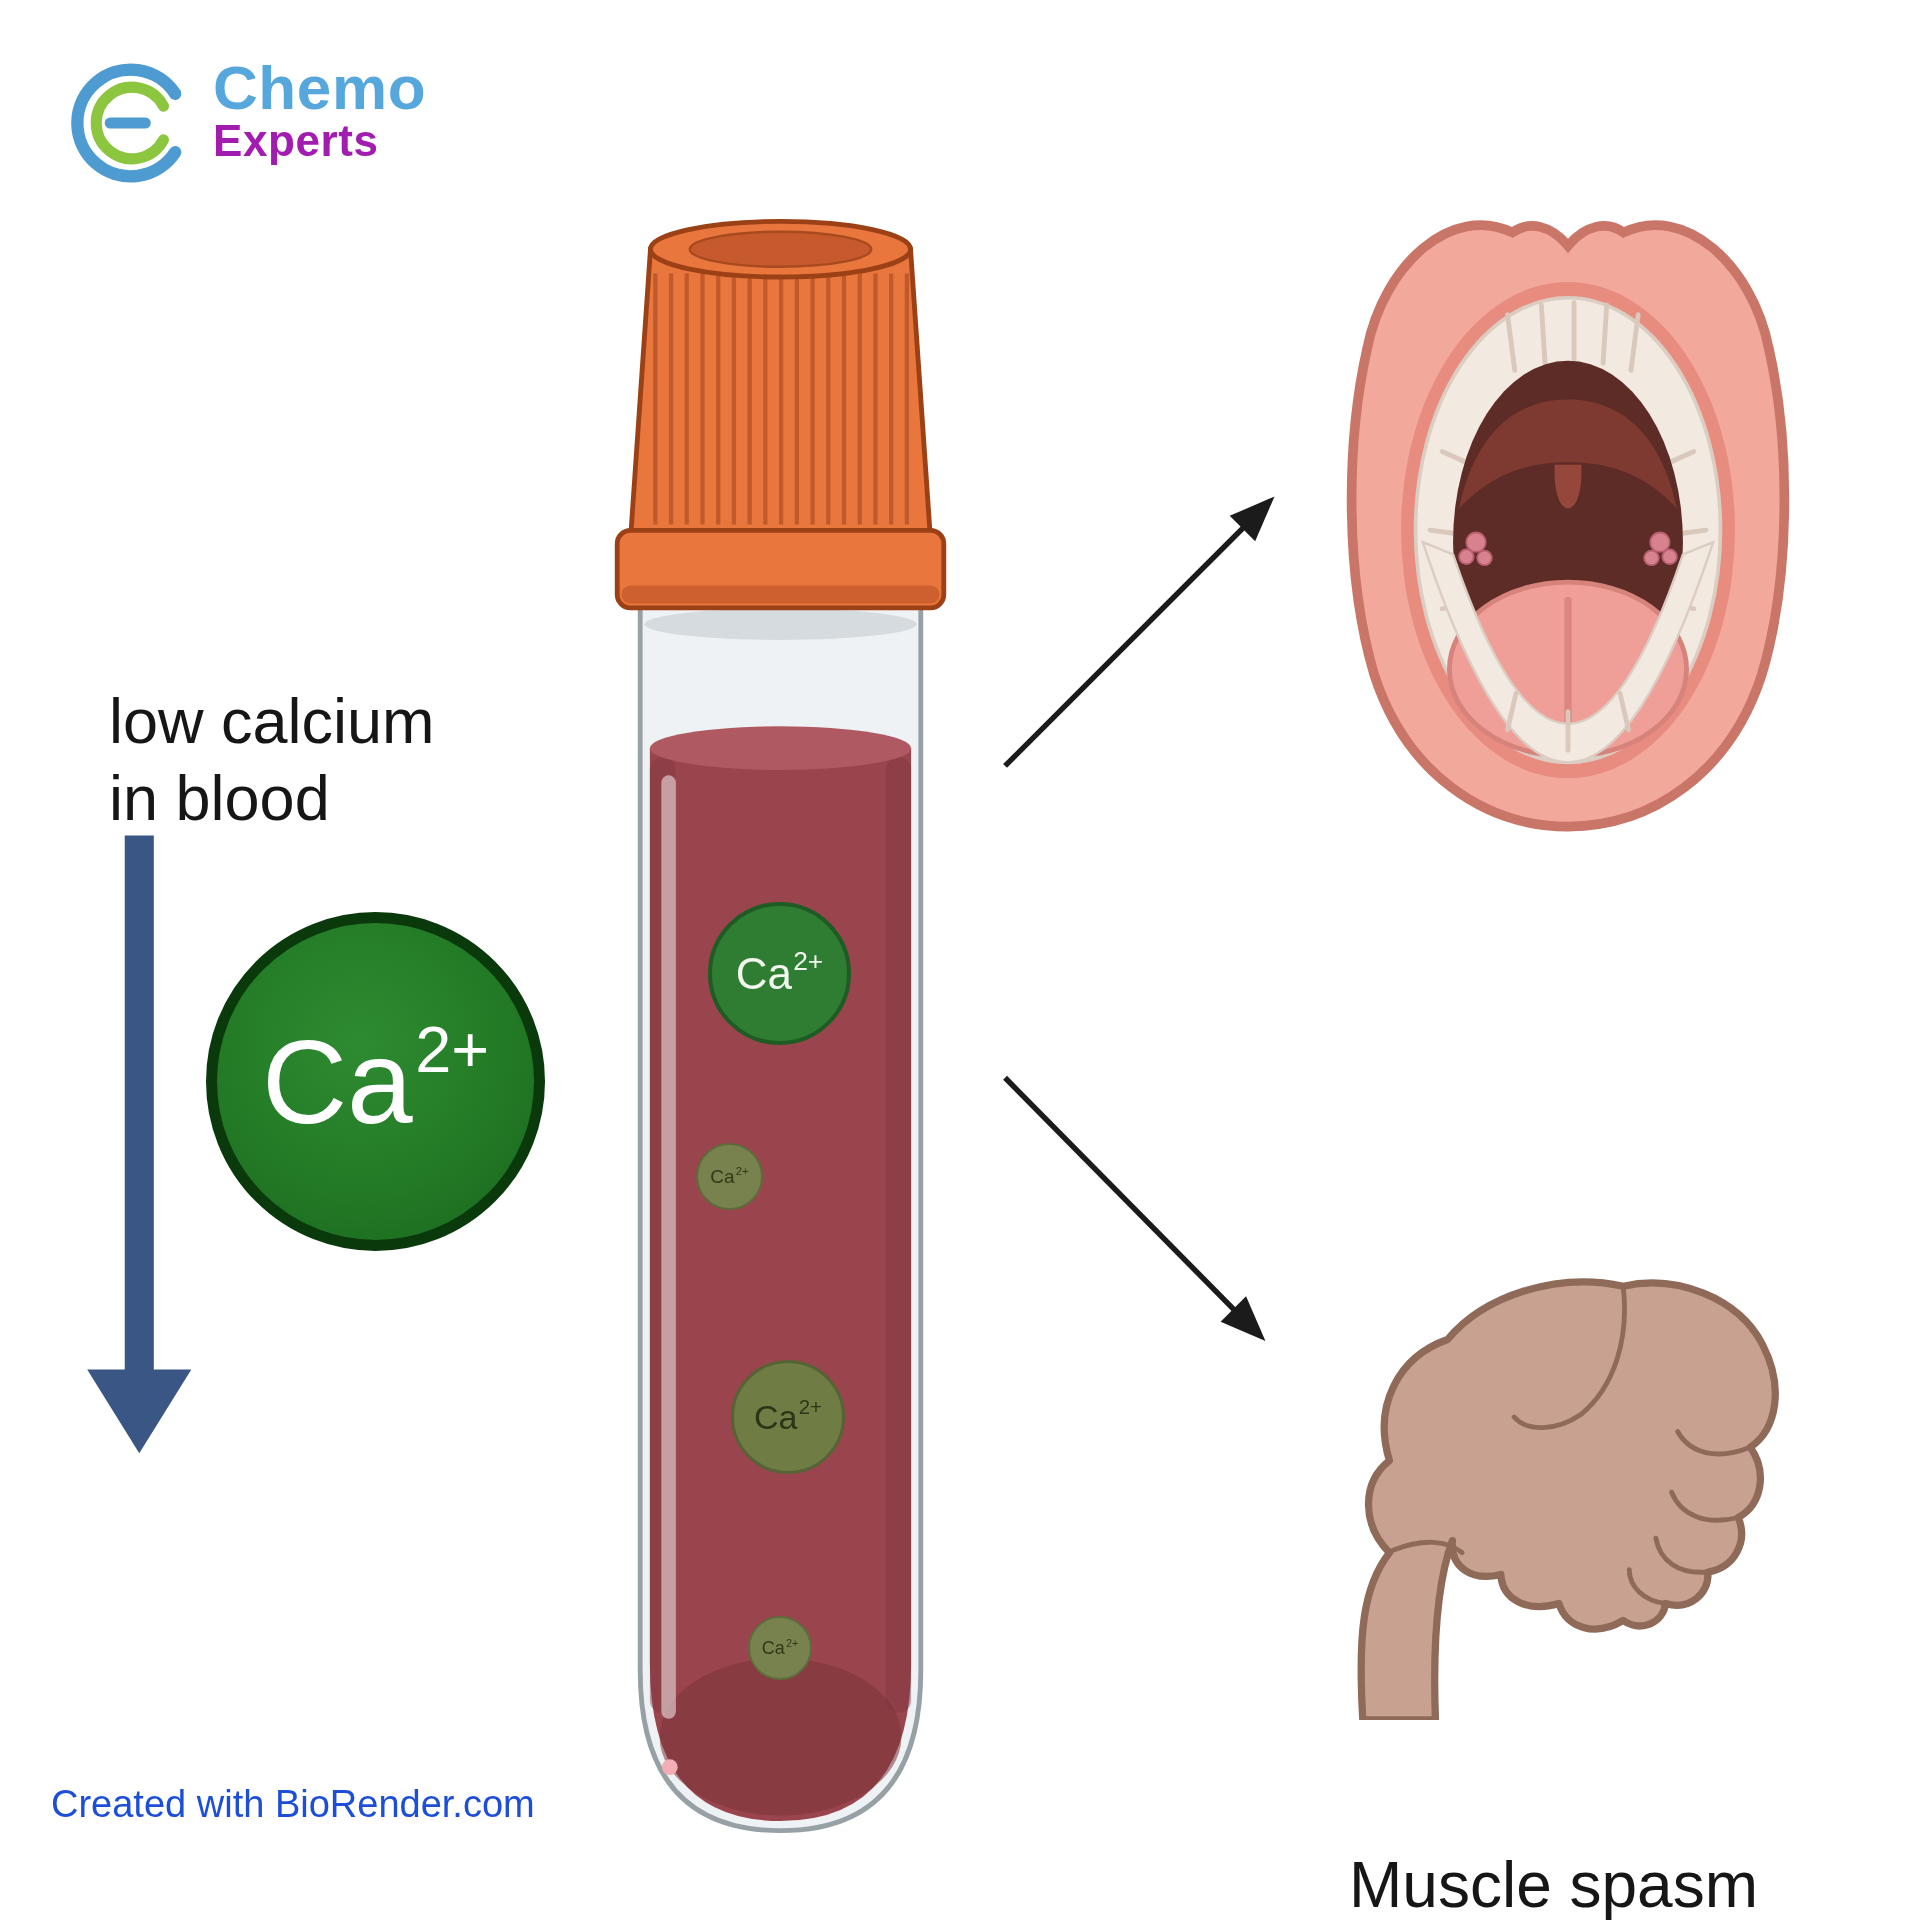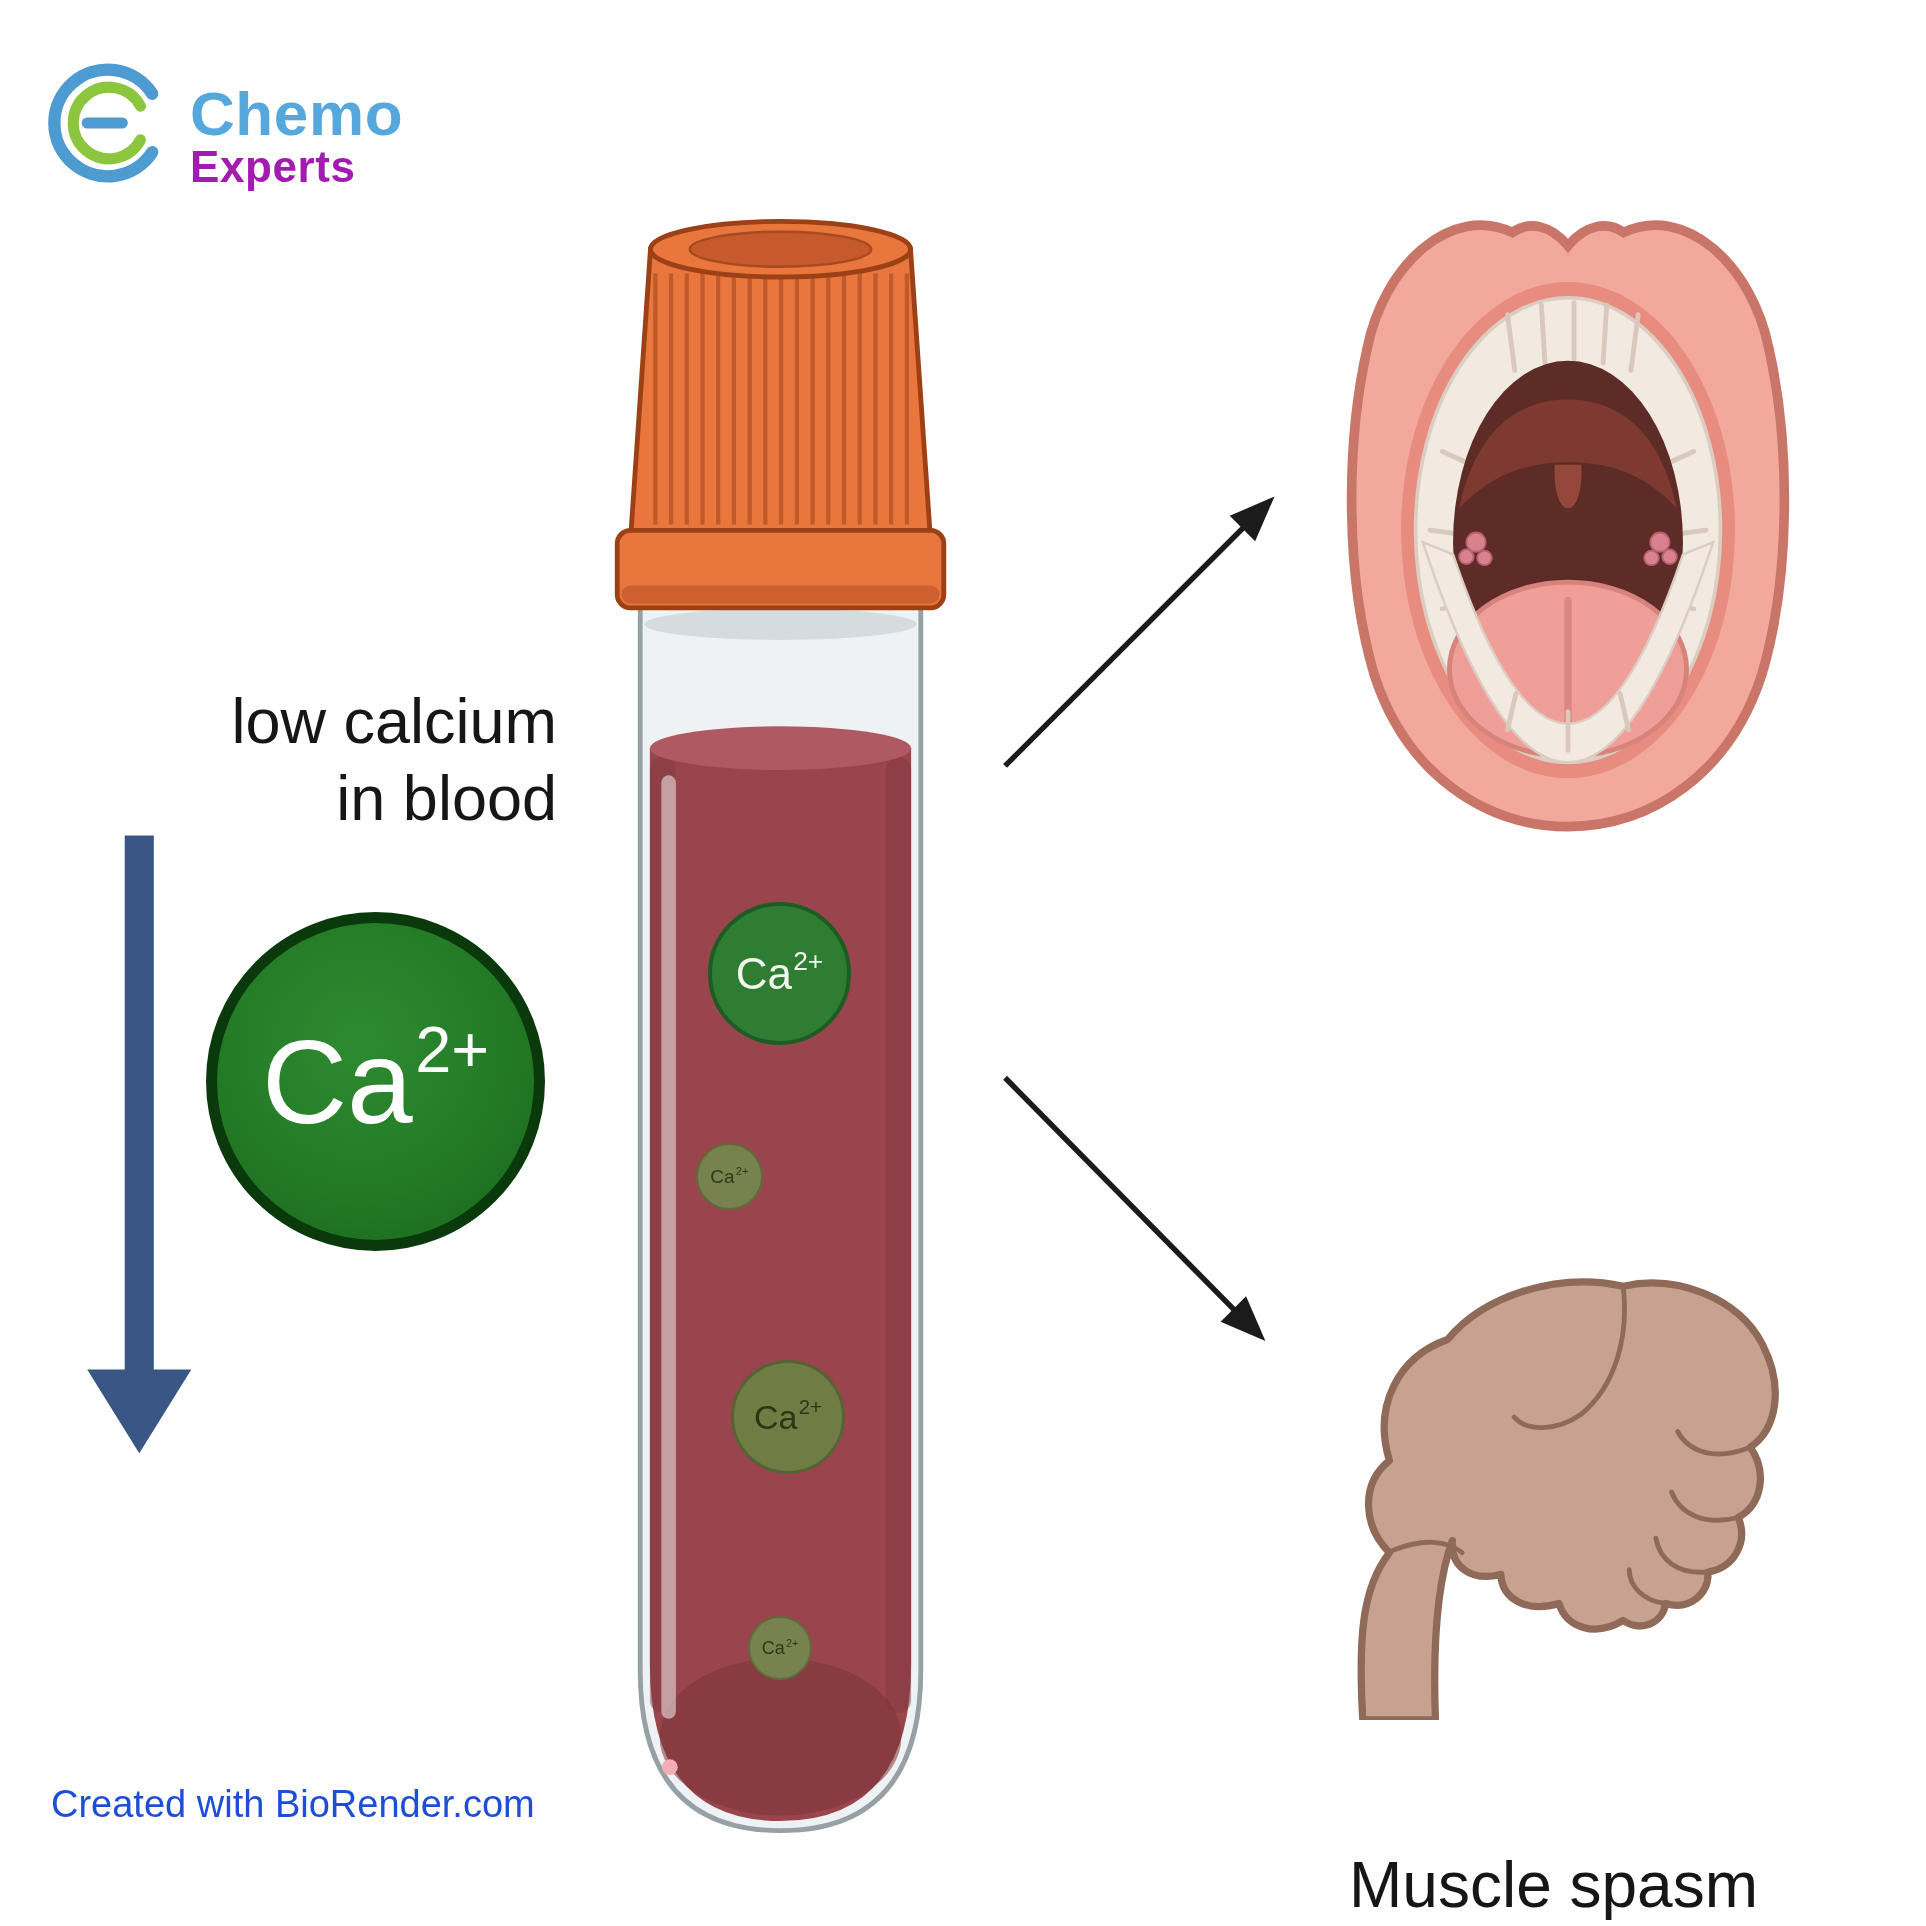--- a/index.html
+++ b/index.html
@@ -1,27 +1,27 @@
 <!DOCTYPE html>
 <html style="font-size:9.7px"><head>
 <meta charset="utf-8">
 <style>
   html,body{margin:0;padding:0;background:#ffffff;}
   body{font-family:"Liberation Sans", sans-serif; color:#1b1b1b;}
   .canvas{position:relative;width:1926px;height:1926px;background:#ffffff;overflow:hidden;}
   .abs{position:absolute;}
 
   
-  .logo{left:43px;top:58px;display:flex;align-items:flex-end;gap:17px;}
+  .logo{left:66px;top:58px;display:flex;align-items:flex-start;gap:17px;}
   .logo-text{display:flex;flex-direction:column;line-height:0.98;}
   .brand-top{font-size:62px;font-weight:bold;color:#55A7DC;letter-spacing:0.6px;}
   .brand-bottom{font-size:44px;font-weight:bold;color:#a21caf;letter-spacing:0.6px;}
 
   
-  .caption{left:109px;top:683px;width:448px;text-align:right;font-size:63px;font-weight:500;line-height:1.22;color:#161616;}
+  .caption{left:109px;top:683px;width:448px;text-align:left;font-size:63px;font-weight:500;line-height:1.22;color:#161616;}
   .ca-big{left:206px;top:912px;width:339px;height:339px;border-radius:50%;
           background:radial-gradient(circle at 45% 38%, #2E8B31 0%, #237A26 55%, #1B661E 100%);
           border:11px solid #0A3A0C; box-sizing:border-box;
           display:flex;align-items:center;justify-content:center;color:#ffffff;
           font-size:118px;font-weight:500;}
   .ca-big sup{font-size:.55em;position:relative;top:-.5em;margin-left:2.4px;}
 
   
   .symptom-label{font-size:64px;font-weight:500;color:#161616;text-align:center;}
   .label-tingling{left:1253px;top:91px;width:606px;}

